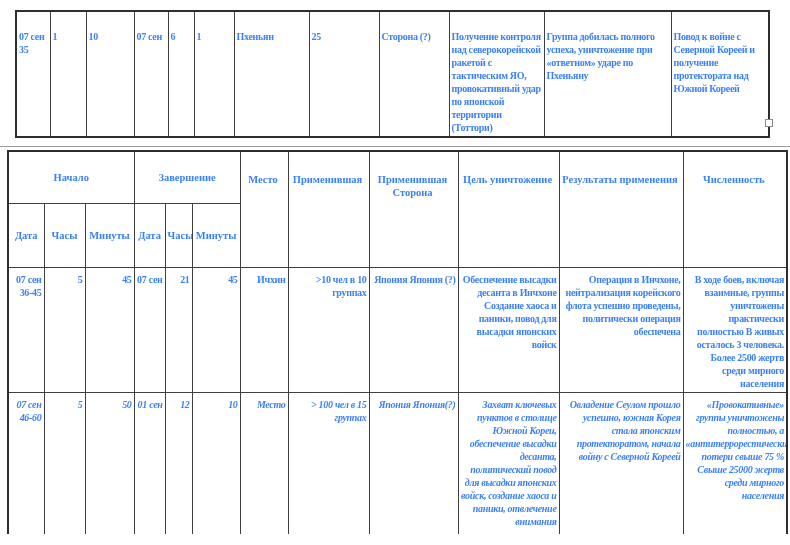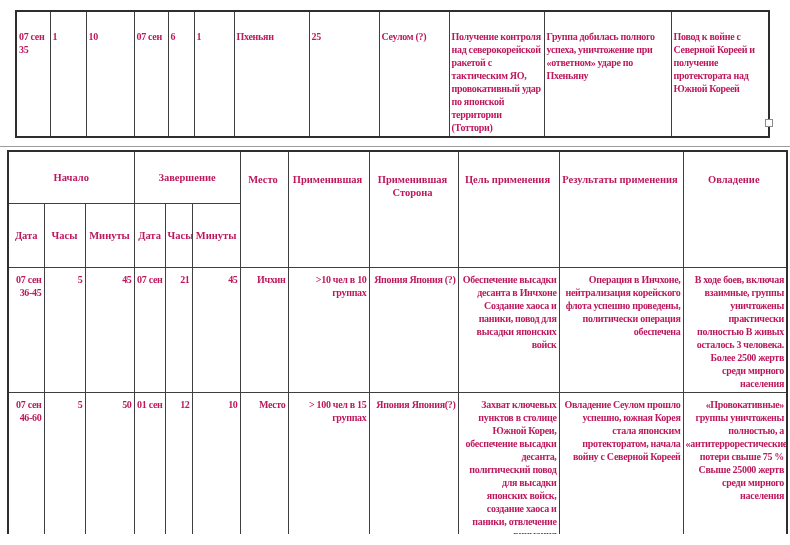--- a/index.html
+++ b/index.html
@@ -3,21 +3,21 @@
 <meta charset="utf-8">
 <style>
   html,body{margin:0;padding:0;background:#fff;}
   .page{
     position:relative;
     width:790px;height:534px;
     overflow:hidden;
     background:#fff;
     font-family:"Liberation Serif","DejaVu Serif",serif;
     font-weight:700;
-    color:#be185d;
+    color:#3b82f6;
   }
   table{border-collapse:collapse;table-layout:fixed;position:absolute;background:#fff;}
   td{border:1px solid #3f3f3f;overflow:hidden;}
 
   
   .t1{left:15px;top:10px;width:753px;border:2px solid #2e2e2e;}
   .t1 td{
     vertical-align:top;
     padding:18px 2px 2px 2px;
     font-size:10px;line-height:13px;letter-spacing:-0.3px;
@@ -33,21 +33,21 @@
 
   
   .divider{position:absolute;left:0;top:146px;width:790px;height:1px;background:#9c9c9c;}
 
   
   .t2{left:7px;top:150px;width:779px;border:2px solid #2e2e2e;}
   .t2 td{font-size:10px;line-height:13px;letter-spacing:-0.3px;}
   .t2 tr.hA{height:52px;}
   .t2 tr.hB{height:64px;}
   .t2 tr.r1{height:122px;}
-  .t2 tr.r2{height:148px;}
+  .t2 tr.r2{height:148px;font-style:italic;}
   .t2 tr.r3{height:20px;}
   .t2 .hcell{
     text-align:center;vertical-align:middle;
     font-size:10.5px;letter-spacing:0;
     padding:1px 2px;
   }
   .t2 .merged{
     text-align:center;vertical-align:top;
     font-size:10.5px;letter-spacing:0;
     padding:21px 3px 2px 1px;line-height:13px;
@@ -81,21 +81,21 @@
     <tbody>
         <tr>
       <td>07 сен 35</td>
       <td>1</td>
       <td>10</td>
       <td>07 сен</td>
       <td>6</td>
       <td>1</td>
       <td>Пхеньян</td>
       <td>25</td>
-      <td>Сеулом (?)</td>
+      <td>Сторона (?)</td>
       <td>Получение контроля над северокорейской ракетой с тактическим ЯО, провокативный удар по японской территории (Тоттори)</td>
       <td>Группа добилась полного успеха, уничтожение при «ответном» ударе по Пхеньяну</td>
       <td>Повод к войне с Северной Кореей и получение протектората над Южной Кореей</td>
     </tr>
   </tbody>
     </table>
 
   <div class="handle"></div>
   <div class="divider"></div>
 
@@ -114,23 +114,23 @@
         <col style="width:124px">
         <col style="width:104px">
     </colgroup>
     <tbody>
         <tr class="hA">
       <td class="hcell" colspan="3">Начало</td>
       <td class="hcell" colspan="3">Завершение</td>
       <td class="merged" rowspan="2">Место</td>
       <td class="merged" rowspan="2">Применившая</td>
       <td class="merged" rowspan="2">Применившая Сторона</td>
-      <td class="merged" rowspan="2">Цель применения</td>
+      <td class="merged" rowspan="2">Цель уничтожение</td>
       <td class="merged" rowspan="2">Результаты применения</td>
-      <td class="merged" rowspan="2">Овладение</td>
+      <td class="merged" rowspan="2">Численность</td>
     </tr>
     <tr class="hB">
       <td class="hcell">Дата</td>
       <td class="hcell">Часы</td>
       <td class="hcell">Минуты</td>
       <td class="hcell">Дата</td>
       <td class="hcell">Часы</td>
       <td class="hcell">Минуты</td>
     </tr>
     <tr class="r1">

